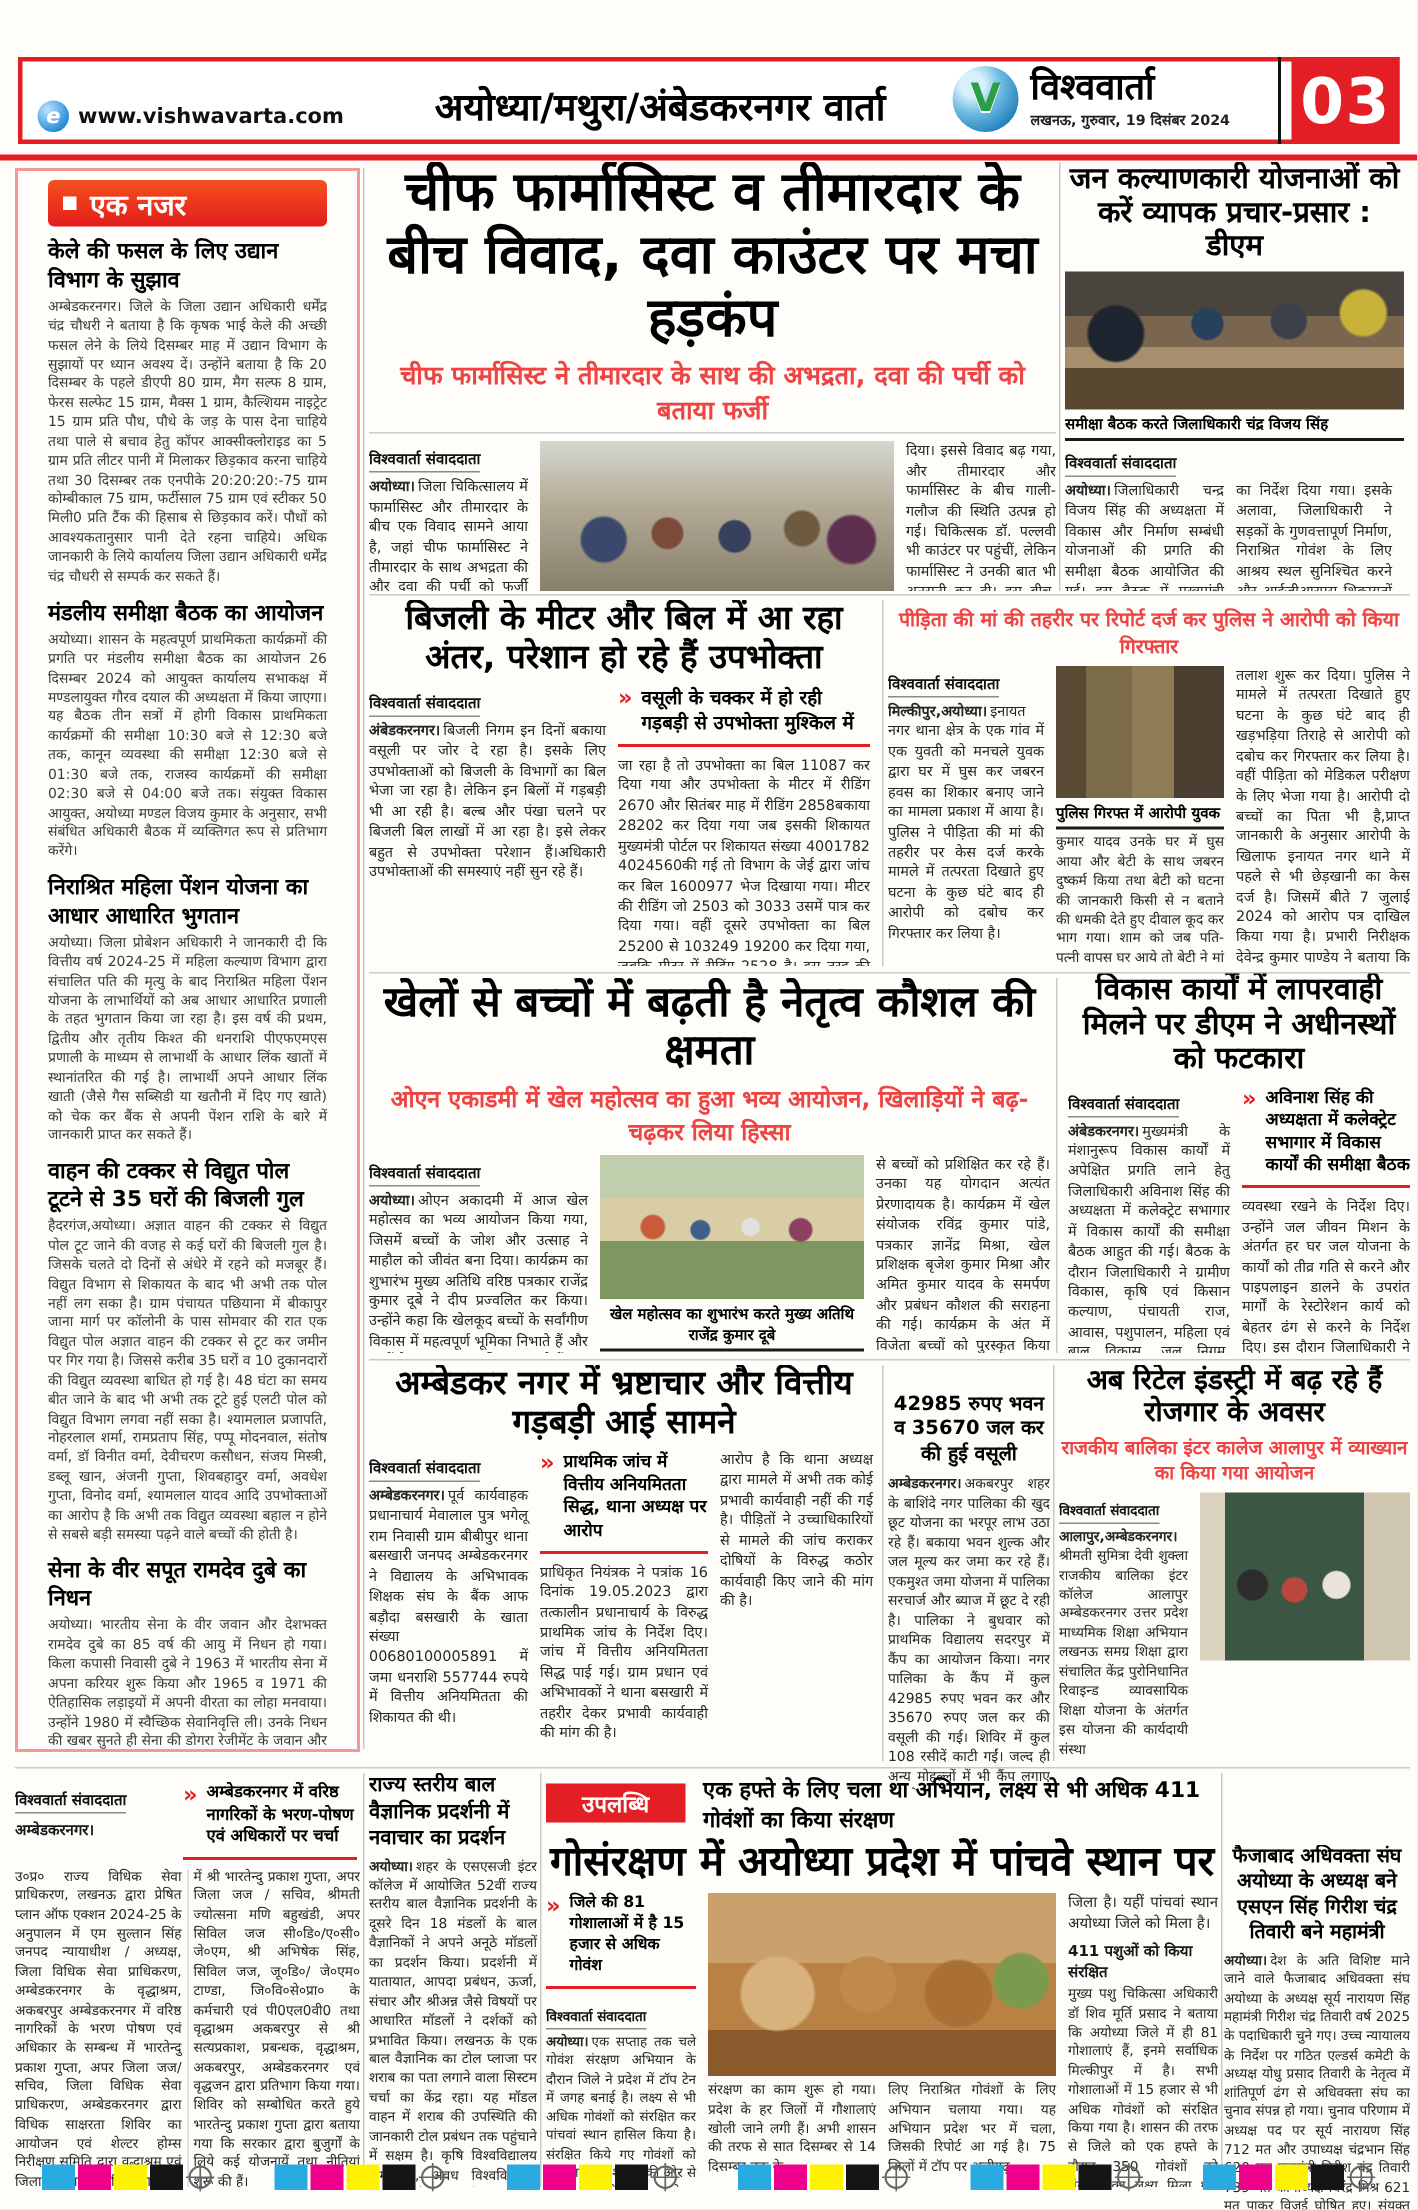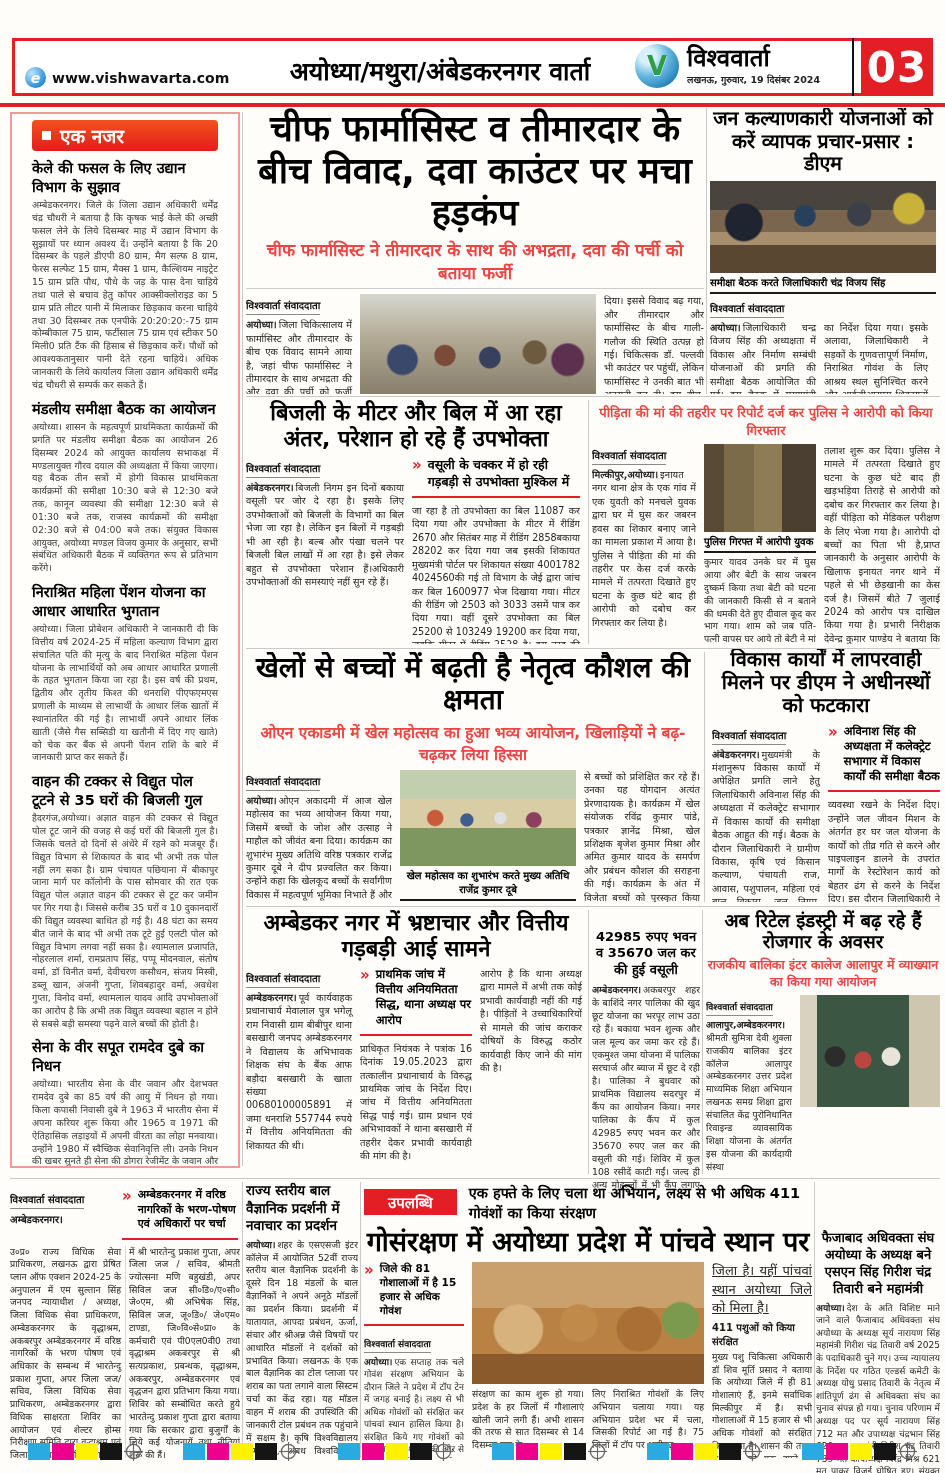--- a/index.html
+++ b/index.html
@@ -324,21 +324,21 @@
         <p class="body" style="font-size:8.9px;"><b class="dl">अयोध्या।</b><span>एक सप्ताह तक चले गोवंश संरक्षण अभियान के दौरान जिले ने प्रदेश में टॉप टेन में जगह बनाई है। लक्ष्य से भी अधिक गोवंशों को संरक्षित कर पांचवां स्थान हासिल किया है। संरक्षित किये गए गोवंशों को गौशालाओं में शासन की ओर से नामित किये गए नोडल अधिकारी डॉ. अजय कनौजिया की देखरेख में रखाया गया है। प्रदेश की योगी सरकार के सत्ता में आते ही गोवंशों के</span></p>
       </div>
       <div style="width:232px;">
         <div class="photo ph-cows" style="height:122px;"></div>
         <div class="row" style="margin-top:4px;">
           <p class="body" style="width:112px;font-size:9.1px;">संरक्षण का काम शुरू हो गया। प्रदेश के हर जिलों में गौशालाएं खोली जाने लगी हैं। अभी शासन की तरफ से सात दिसम्बर से 14 दिसम्बर तक के</p>
           <p class="body" style="width:112px;font-size:9.1px;">लिए निराश्रित गोवंशों के लिए अभियान चलाया गया। यह अभियान प्रदेश भर में चला, जिसकी रिपोर्ट आ गई है। 75 जिलों में टॉप पर अलीगढ़</p>
         </div>
       </div>
       <div style="width:100px;">
-        <p class="body" style="font-size:13px;text-decoration:underline;">जिला है। यहीं पांचवां स्थान अयोध्या जिले को मिला है।</p>
+        <p class="body" style="font-size:10px;">जिला है। यहीं पांचवां स्थान अयोध्या जिले को मिला है।</p>
         <div style="font-size:10px;font-weight:bold;margin:3px 0;">411 पशुओं को किया संरक्षित</div>
         <p class="body" style="font-size:9.1px;">मुख्य पशु चिकित्सा अधिकारी डॉ शिव मूर्ति प्रसाद ने बताया कि अयोध्या जिले में ही 81 गोशालाएं हैं, इनमे सर्वाधिक मिल्कीपुर में है। सभी गोशालाओं में 15 हजार से भी अधिक गोवंशों को संरक्षित किया गया है। शासन की तरफ से जिले को एक हफ्ते के दौरान 350 गोवंशों को संरक्षण का लक्ष्य मिला था। इस दौरान जिले के0 पशुपालन विभाग ने 411 पशुओं को संरक्षित किया है। यह अपने आप में ही रिकॉर्ड है। इन गोवंशों को 81 में से 10 गोशालाओं में रखा गया है।</p>
       </div>
     </div>
   </div>
 
   <div class="art" id="art-adv">
     <div class="hl">फैजाबाद अधिवक्ता संघ अयोध्या के अध्यक्ष बने एसएन सिंह गिरीश चंद्र तिवारी बने महामंत्री</div>
     <p class="body" style="margin-top:4px;font-size:9px;"><b class="dl">अयोध्या।</b><span>देश के अति विशिष्ट माने जाने वाले फैजाबाद अधिवक्ता संघ अयोध्या के अध्यक्ष सूर्य नारायण सिंह महामंत्री गिरीश चंद्र तिवारी वर्ष 2025 के पदाधिकारी चुने गए। उच्च न्यायालय के निर्देश पर गठित एल्डर्स कमेटी के अध्यक्ष योधु प्रसाद तिवारी के नेतृत्व में शांतिपूर्ण ढंग से अधिवक्ता संघ का चुनाव संपन्न हो गया। चुनाव परिणाम में अध्यक्ष पद पर सूर्य नारायण सिंह 712 मत और उपाध्यक्ष चंद्रभान सिंह 620 मत महामंत्री गिरीश चंद्र तिवारी 739 मत कोषाध्यक्ष बिरेंद्र मिश्र 621 मत पाकर विजई घोषित हुए। संयुक्त मंत्री प्रथम पद पर ऋषि कुमार मिश्र संयुक्त मंत्री द्वितीय पद पर राजीव तिवारी कार्यकारिणी ए पद पर पूर्णिमा सिंह दिलीप मिश्र कार्यकारिणी सी पद पर अरविंद पाण्डेय ममता सिंह एवं मयंक तिवारी विजय घोषित किए गए।</span></p>
   </div>

